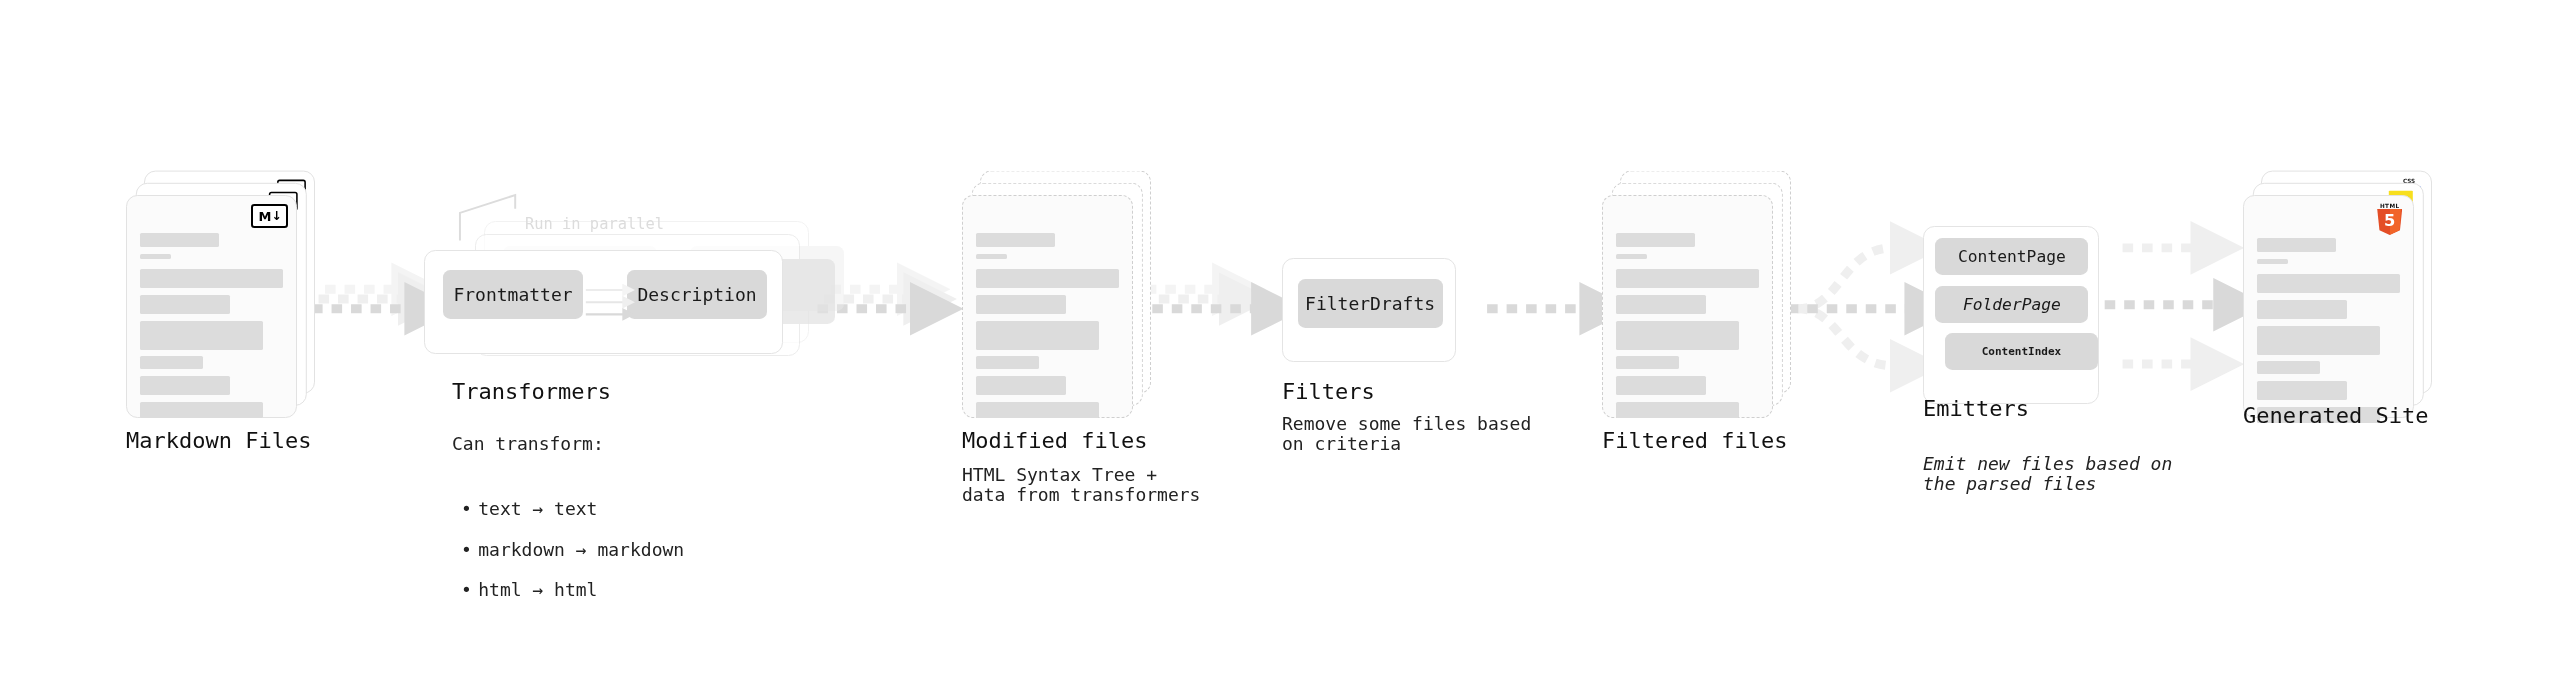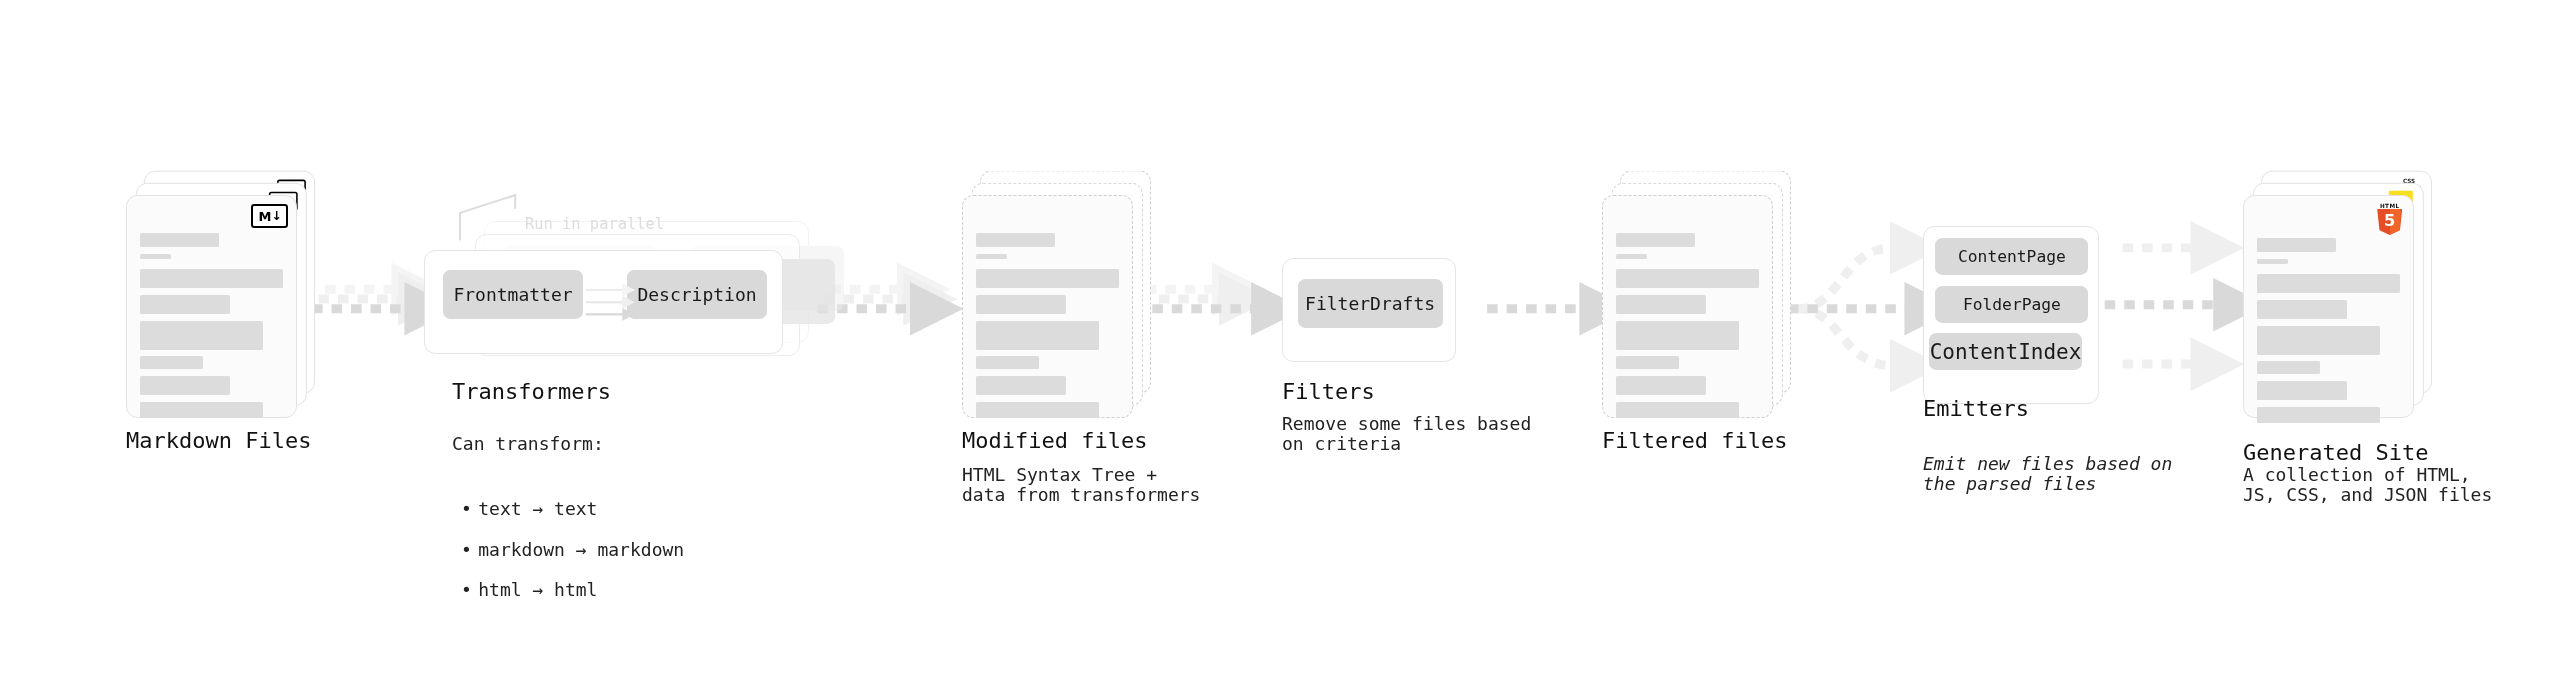--- a/index.html
+++ b/index.html
@@ -310,22 +310,22 @@
           <div class="bar r6"></div>
         </div>
       </div>
     </div>
   </div>
   <div class="caption-title" style="left:1602px;top:428px;">Filtered files</div>
 
   <div class="node">
     <div class="panel" style="left:1923px;top:226px;width:176px;height:178px;">
       <div class="chip" style="left:11.4px;top:11.4px;width:153px;height:37px;font-size:16.3px;">ContentPage</div>
-      <div class="chip" style="left:11.4px;top:59px;width:153px;height:37px;font-size:16.3px;">FolderPage</div>
-      <div class="chip" style="left:5px;top:106px;width:153px;height:37px;font-size:21px;">ContentIndex</div>
+      <div class="chip" style="left:11.4px;top:59px;width:153px;height:37px;font-size:16.3px;font-style:italic;">FolderPage</div>
+      <div class="chip" style="left:21px;top:106px;width:153px;height:37px;font-size:11px;font-weight:bold;">ContentIndex</div>
     </div>
   </div>
   <div class="caption-title" style="left:1923px;top:396px;">Emitters</div>
   <div class="caption-sub" style="left:1923px;top:454px;font-style:italic;">Emit new files based on
 the parsed files</div>
 
   <div class="node" style="left:2243px;top:195px;">
     <div class="doc-stack">
       <div class="doc back2">
         <div class="badge" style="top:5.7px;right:9.8px;">
@@ -355,18 +355,16 @@
           <div class="bar r1"></div>
           <div class="bar r2"></div>
           <div class="bar r3"></div>
           <div class="bar r4"></div>
           <div class="bar r5"></div>
           <div class="bar r6"></div>
         </div>
       </div>
     </div>
   </div>
-  <div class="caption-title" style="left:2243px;top:440px;">Generated Site</div>
-  <div class="caption-sub" style="left:2243px;top:465px;">A collection of HTML,
-JS, CSS, and JSON files</div>
+  <div class="caption-title" style="left:2243px;top:403px;">Generated Site</div>
 
 </div>
 
 
 </body></html>

